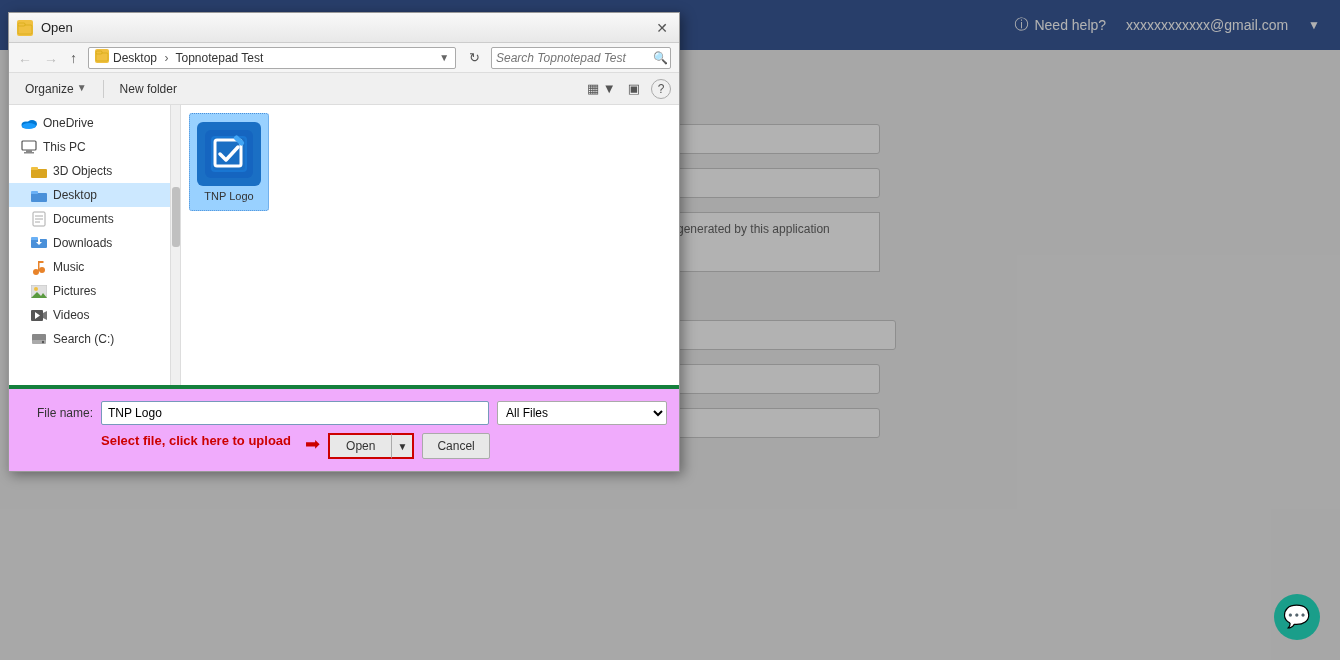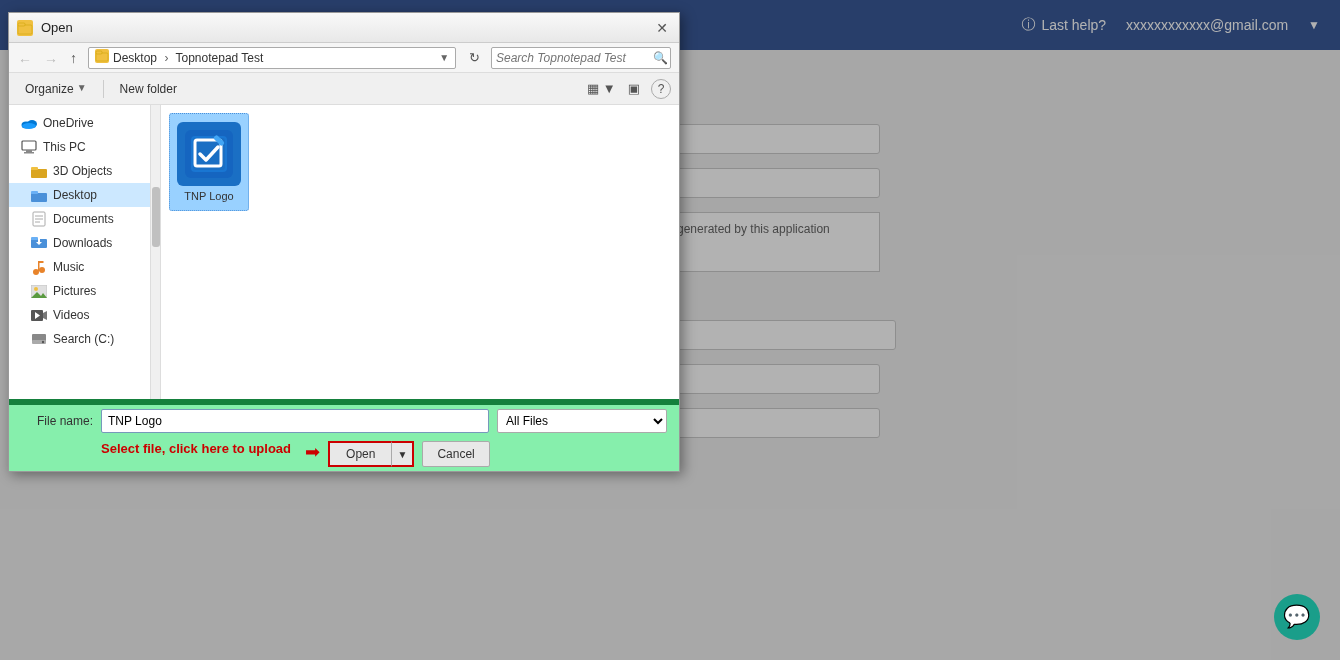--- a/index.html
+++ b/index.html
@@ -98,21 +98,21 @@
       width: 20px; height: 20px; border-radius: 50%; border: 1px solid #aaa;
       background: none; cursor: pointer; font-size: 12px; color: #555;
       display: flex; align-items: center; justify-content: center; margin-left: 4px;
     }
 
     
     .dialog-main {
       flex: 1; display: flex; overflow: hidden;
     }
     .dialog-sidebar {
-      width: 152px; background: #fff; border-right: 1px solid #ddd;
+      width: 172px; background: #fff; border-right: 1px solid #ddd;
       padding: 6px 0; overflow-y: auto; position: relative;
     }
     .sidebar-item {
       display: flex; align-items: center; gap: 6px; padding: 4px 8px 4px 12px;
       font-size: 12px; color: #333; cursor: pointer; white-space: nowrap;
     }
     .sidebar-item.selected { background: #cce8ff; }
     .sidebar-item-icon { width: 16px; height: 16px; display: flex; align-items: center; justify-content: center; flex-shrink: 0; }
     .sidebar-scrollbar {
       position: absolute; right: 0; top: 0; bottom: 0; width: 10px;
@@ -140,21 +140,21 @@
     .file-name { font-size: 11px; color: #333; text-align: center; word-break: break-word; }
 
     
     .tnp-icon {
       width: 64px; height: 64px; background: #1a6fc4; border-radius: 6px;
       display: flex; align-items: center; justify-content: center; position: relative;
     }
 
     
     .dialog-bottom {
-      background: #86efac; border-top: 6px solid #15803d; padding: 4px 12px;
+      background: #f0abfc; border-top: 4px solid #15803d; padding: 12px 12px;
     }
     .filename-row {
       display: flex; align-items: center; gap: 8px; margin-bottom: 8px;
     }
     .filename-label { font-size: 12px; color: #333; width: 72px; text-align: right; }
     .filename-input {
       flex: 1; height: 24px; border: 1px solid #7799bb; border-radius: 2px;
       padding: 0 6px; font-size: 12px; background: #fff;
     }
     .filetype-select {
@@ -196,21 +196,21 @@
       cursor: pointer; color: #fff; font-size: 22px;
     }
   </style>
 </head>
 <body>
 
 <div class="web-bg">
   <div class="web-header">
     <div class="web-header-help">
       <span>ⓘ</span>
-      <span>Last help?</span>
+      <span>Need help?</span>
     </div>
     <span class="web-header-email">xxxxxxxxxxxx@gmail.com</span>
     <span class="web-header-chevron">▼</span>
   </div>
 
   <div class="web-content">
     <div class="form-row">
       <div class="form-label"></div>
       <input class="form-input" type="text" style="max-width: 360px;" placeholder="Last Name">
     </div>

